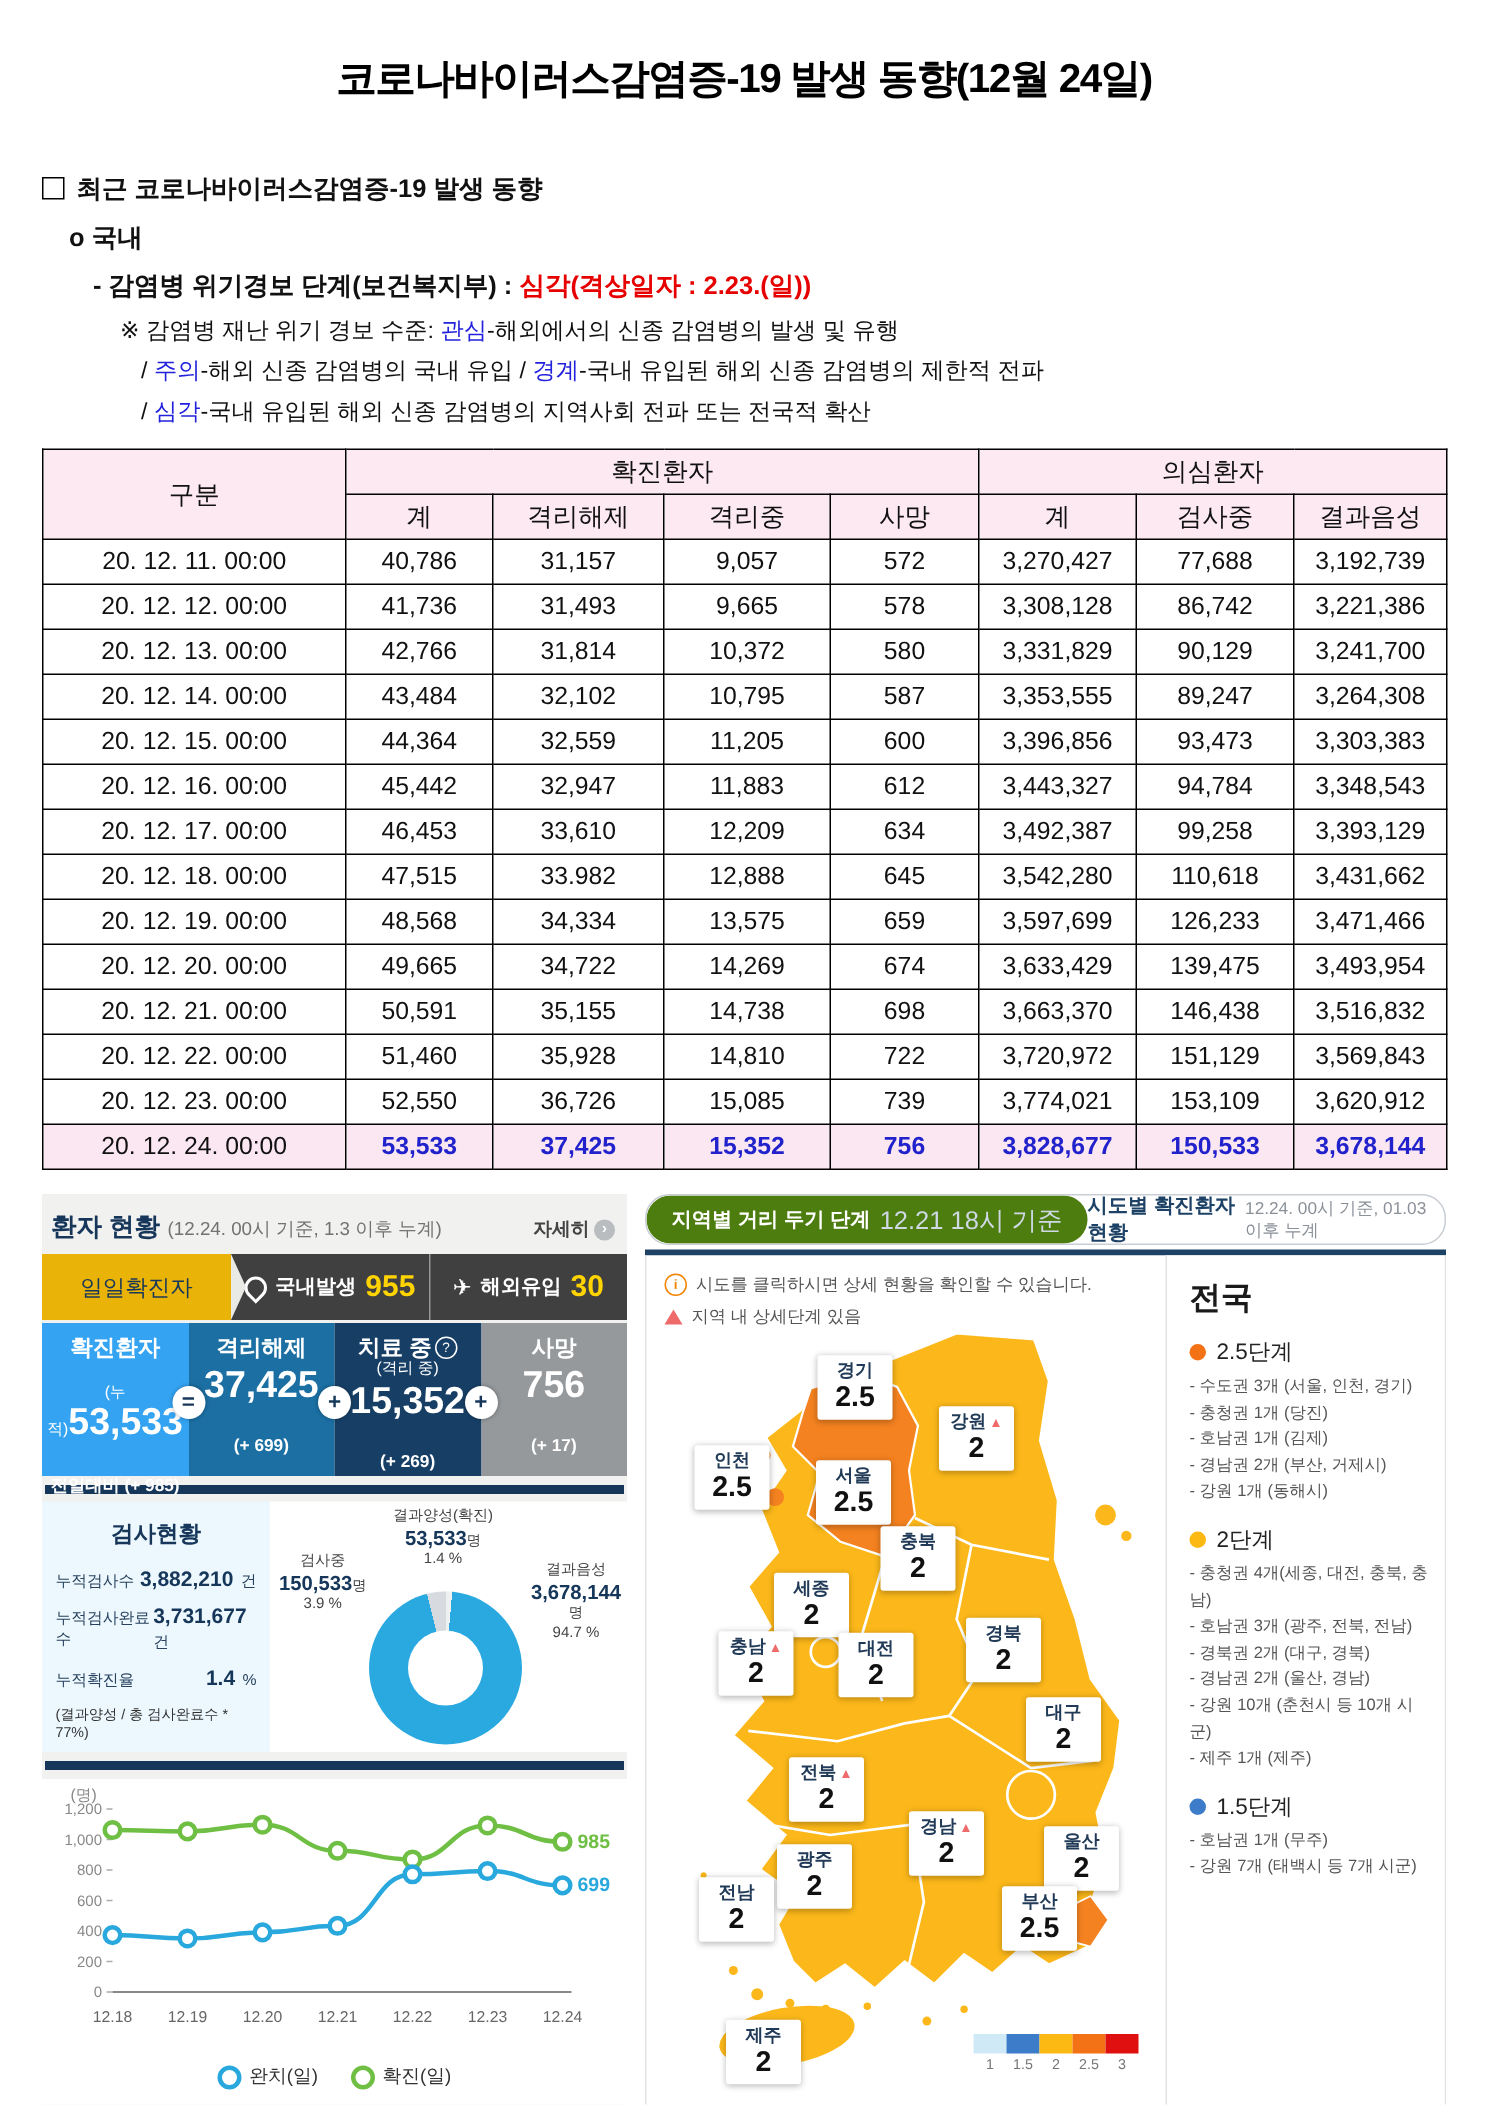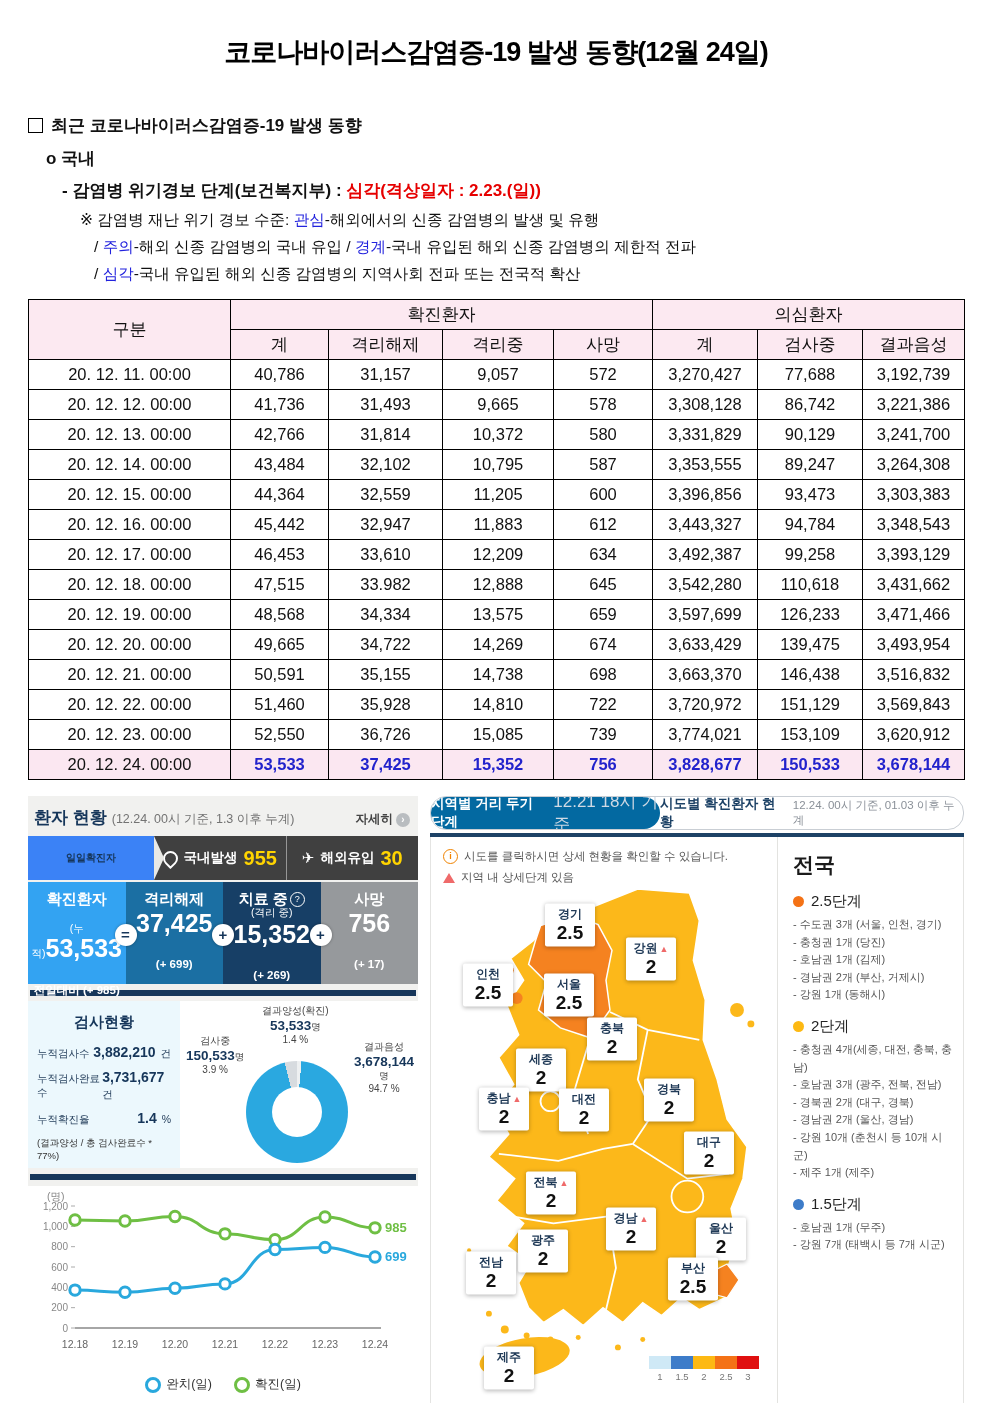--- a/index.html
+++ b/index.html
@@ -24,21 +24,21 @@
   
   .bottom{display:flex;margin:16px 28px 0 28px;gap:12px;}
   
   .lp{width:390px;height:614px;background:#f1f1ef;display:flex;flex-direction:column;box-sizing:border-box;}
   .lp-header{display:flex;align-items:baseline;padding:10px 8px 7px 6px;}
   .lp-title{font-size:17px;font-weight:800;color:#16365a;}
   .lp-sub{font-size:12.5px;color:#737373;margin-left:5px;}
   .lp-detail{margin-left:auto;font-size:12.5px;font-weight:700;color:#444;display:flex;align-items:center;gap:3px;cursor:pointer;}
   .lp-detail .circ{display:inline-block;width:14px;height:14px;border-radius:50%;background:#b9bdc0;color:#fff;font-size:10px;line-height:14px;text-align:center;font-weight:800;}
   .daily{display:flex;height:44px;}
-  .daily-tab{width:126px;background:#3b82f6;color:#16365a;font-weight:700;font-size:10px;display:flex;align-items:center;justify-content:center;position:relative;z-index:2;}
+  .daily-tab{width:126px;background:#eab308;color:#16365a;font-weight:400;font-size:15px;display:flex;align-items:center;justify-content:center;position:relative;z-index:2;}
   .daily-tab::after{content:"";position:absolute;right:-10px;top:0;border-top:22px solid transparent;border-bottom:22px solid transparent;border-left:10px solid #e9e9e5;}
   .daily-green{flex:1;background:#404040;display:flex;}
   .daily-item{flex:1;display:flex;align-items:center;justify-content:center;gap:6px;color:#fff;font-size:13.5px;font-weight:700;}
   .daily-item + .daily-item{border-left:1px solid rgba(255,255,255,.45);}
   .daily-val{color:#ffd400;font-size:20px;font-weight:800;}
   .pin{display:inline-block;width:11px;height:11px;border:2px solid #fff;border-radius:50% 50% 50% 0;transform:rotate(-45deg);}
   .plane{font-size:15px;color:#fff;}
   .cards{display:flex;height:102px;margin-top:2px;}
   .card{flex:1;position:relative;color:#fff;text-align:center;padding-top:9px;box-sizing:border-box;}
   .card-label{font-size:15px;font-weight:800;line-height:1.05;}
@@ -68,21 +68,21 @@
   .dl-neg{top:40px;right:4px;text-align:center;}
   .trend{margin-top:6px;background:#fff;flex:1;display:flex;flex-direction:column;}
   .trend-title{background:#ddeef8;color:#16365a;font-weight:800;font-size:15.5px;text-align:center;padding:8px 0;}
   .trend-legend{display:flex;justify-content:center;gap:22px;font-size:12.5px;color:#333;padding:2px 0 8px;}
   .trend-legend .li{display:flex;align-items:center;gap:5px;}
   .lmark{width:10px;height:10px;border-radius:50%;background:#fff;border:3px solid #000;}
   
   .rp{width:534px;display:flex;flex-direction:column;box-sizing:border-box;}
   .tabbar{height:32px;border:1px solid #c9ced4;border-radius:16px;background:#fff;display:flex;overflow:hidden;}
   .tab{display:flex;align-items:center;justify-content:center;gap:6px;cursor:pointer;}
-  .tab.active{width:229px;background:#0369a1;border-radius:16px;color:#fff;}
+  .tab.active{width:294px;background:#4d7c0f;border-radius:16px;color:#fff;}
   .tab.active .tab-label{font-weight:800;font-size:13.5px;}
   .tab.active .tab-sub{font-size:17px;color:#cfd9e4;}
   .tab.inactive{flex:1;}
   .tab.inactive .tab-label{font-weight:800;font-size:13.5px;color:#1d4266;}
   .tab.inactive .tab-sub{font-size:11.5px;color:#8a9098;}
   .tab-underline{height:4px;background:#1d4266;margin-top:3px;}
   .rp-body{position:relative;background:#fff;border:1px solid #e4e4e2;border-top:none;flex:1;}
   .note{position:absolute;left:12px;display:flex;align-items:center;gap:6px;font-size:11.5px;color:#555;}
   .note-info{top:12px;}
   .note-warn{top:33px;}

